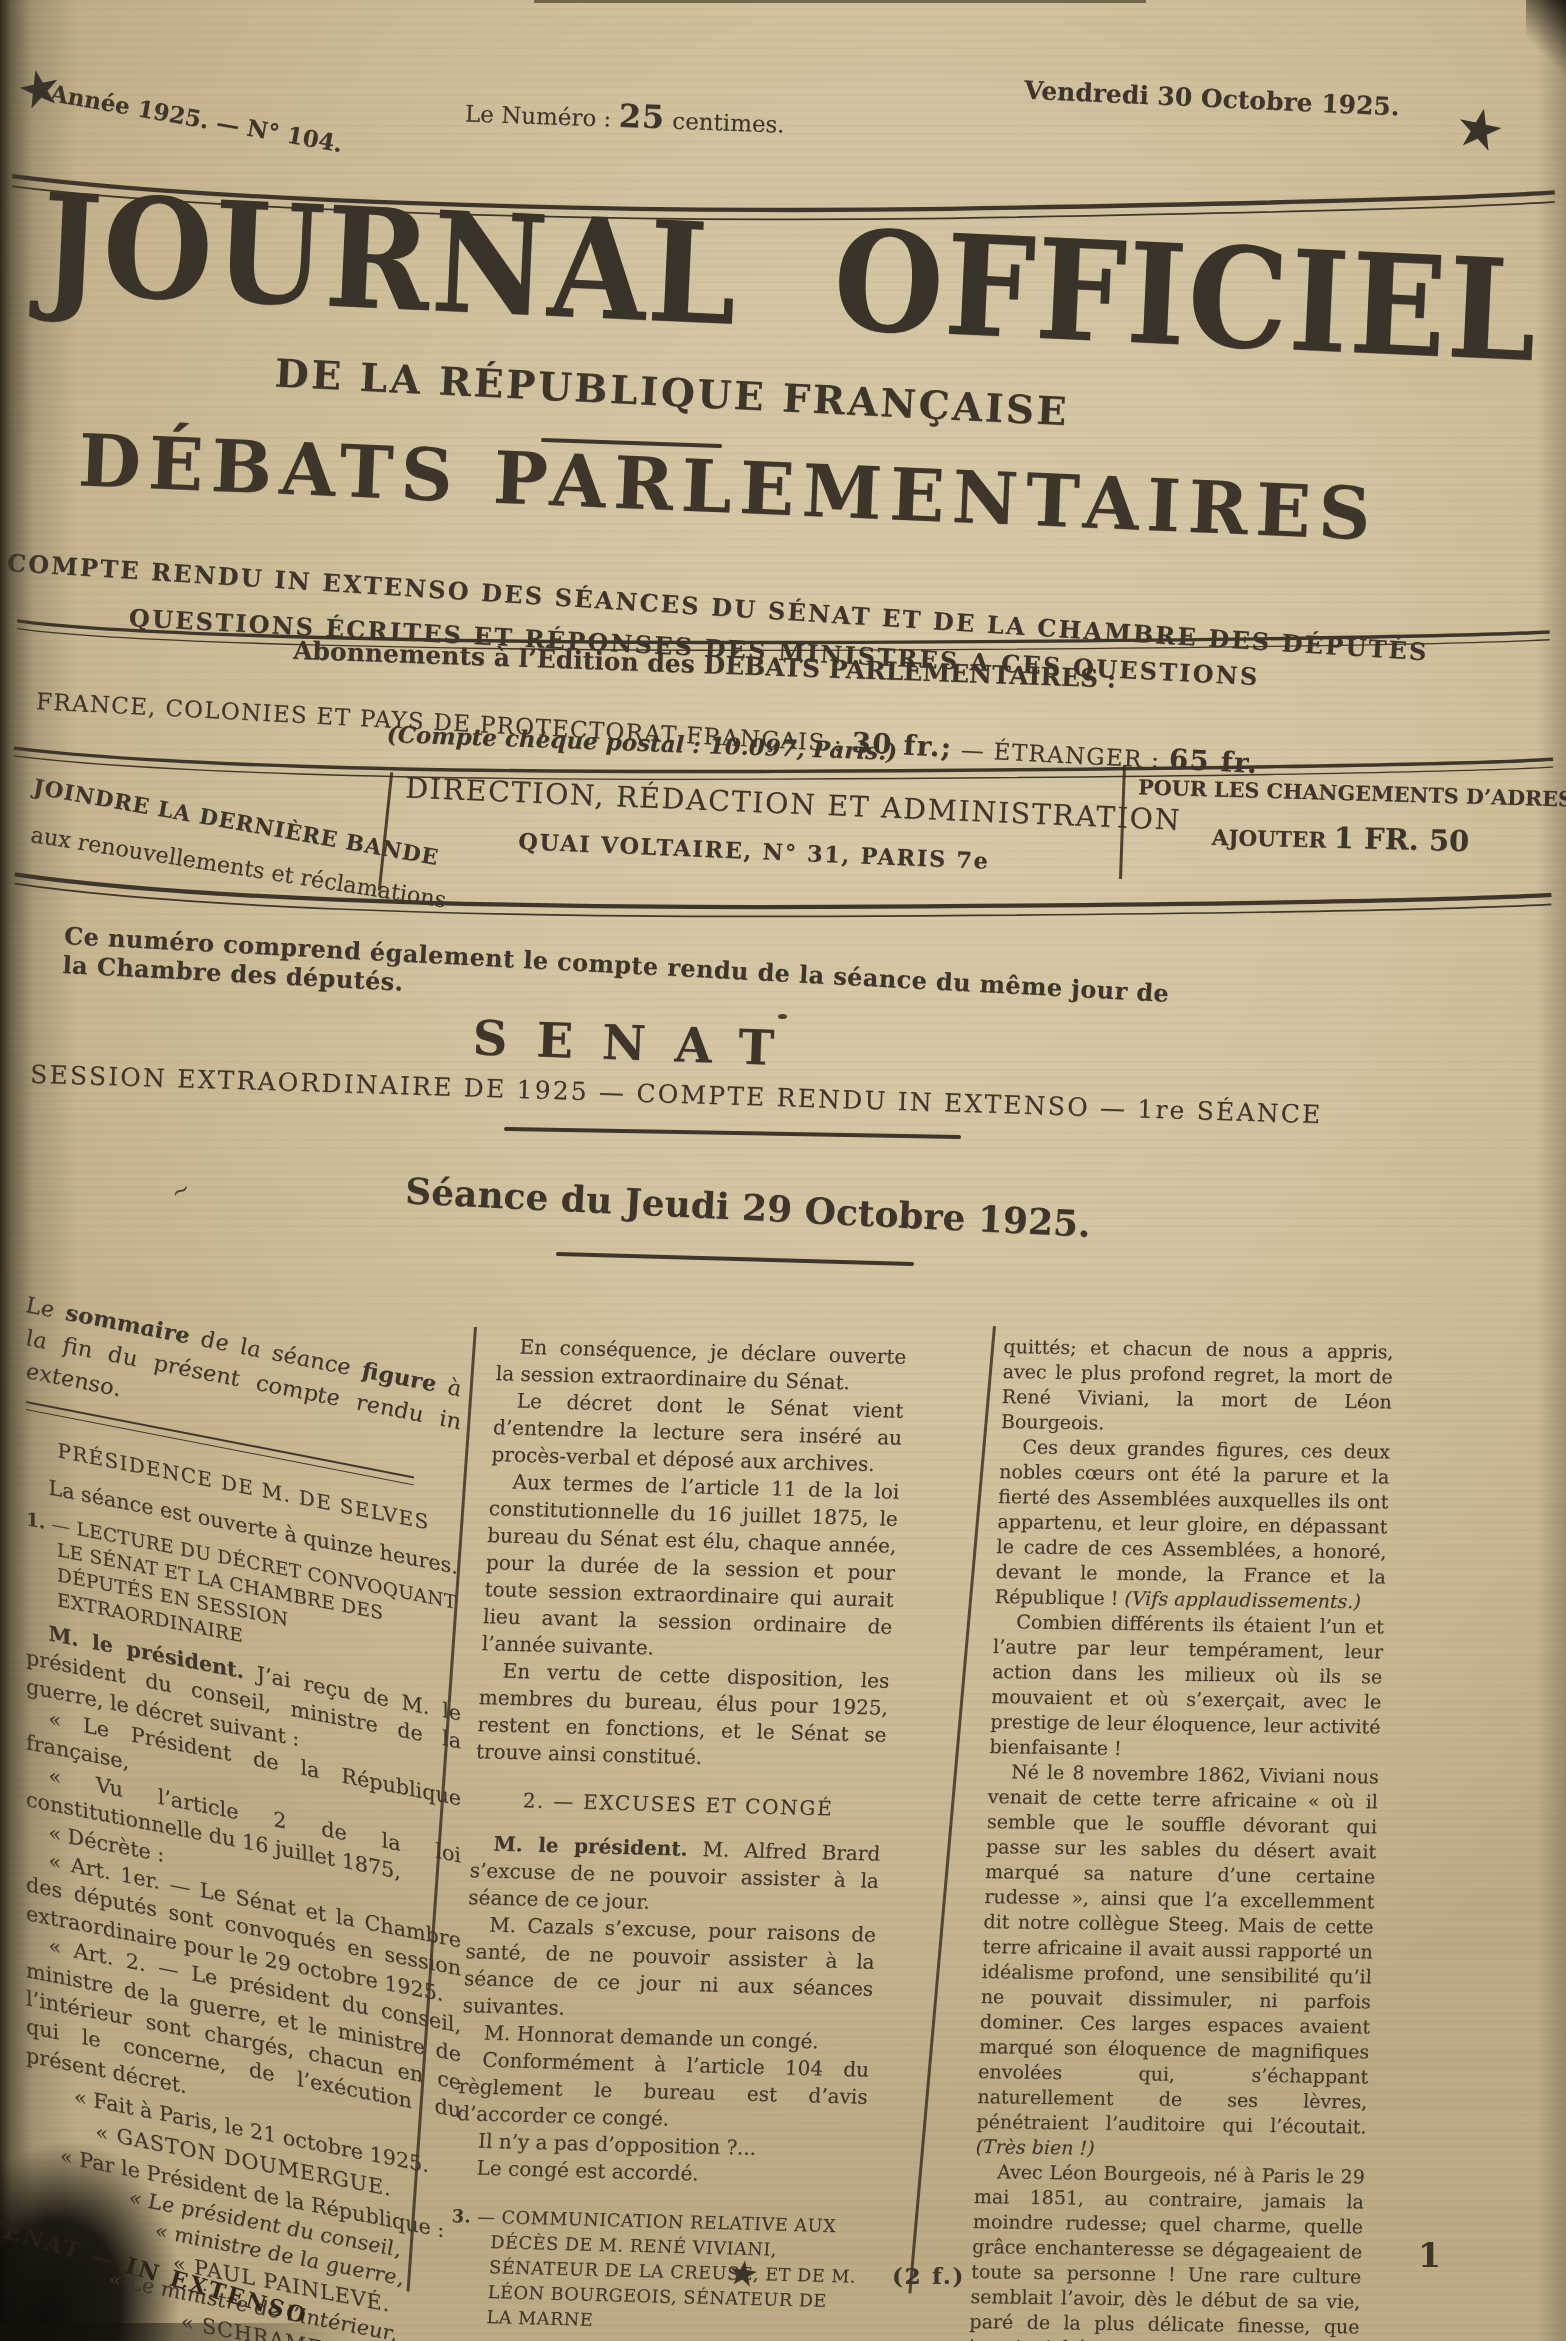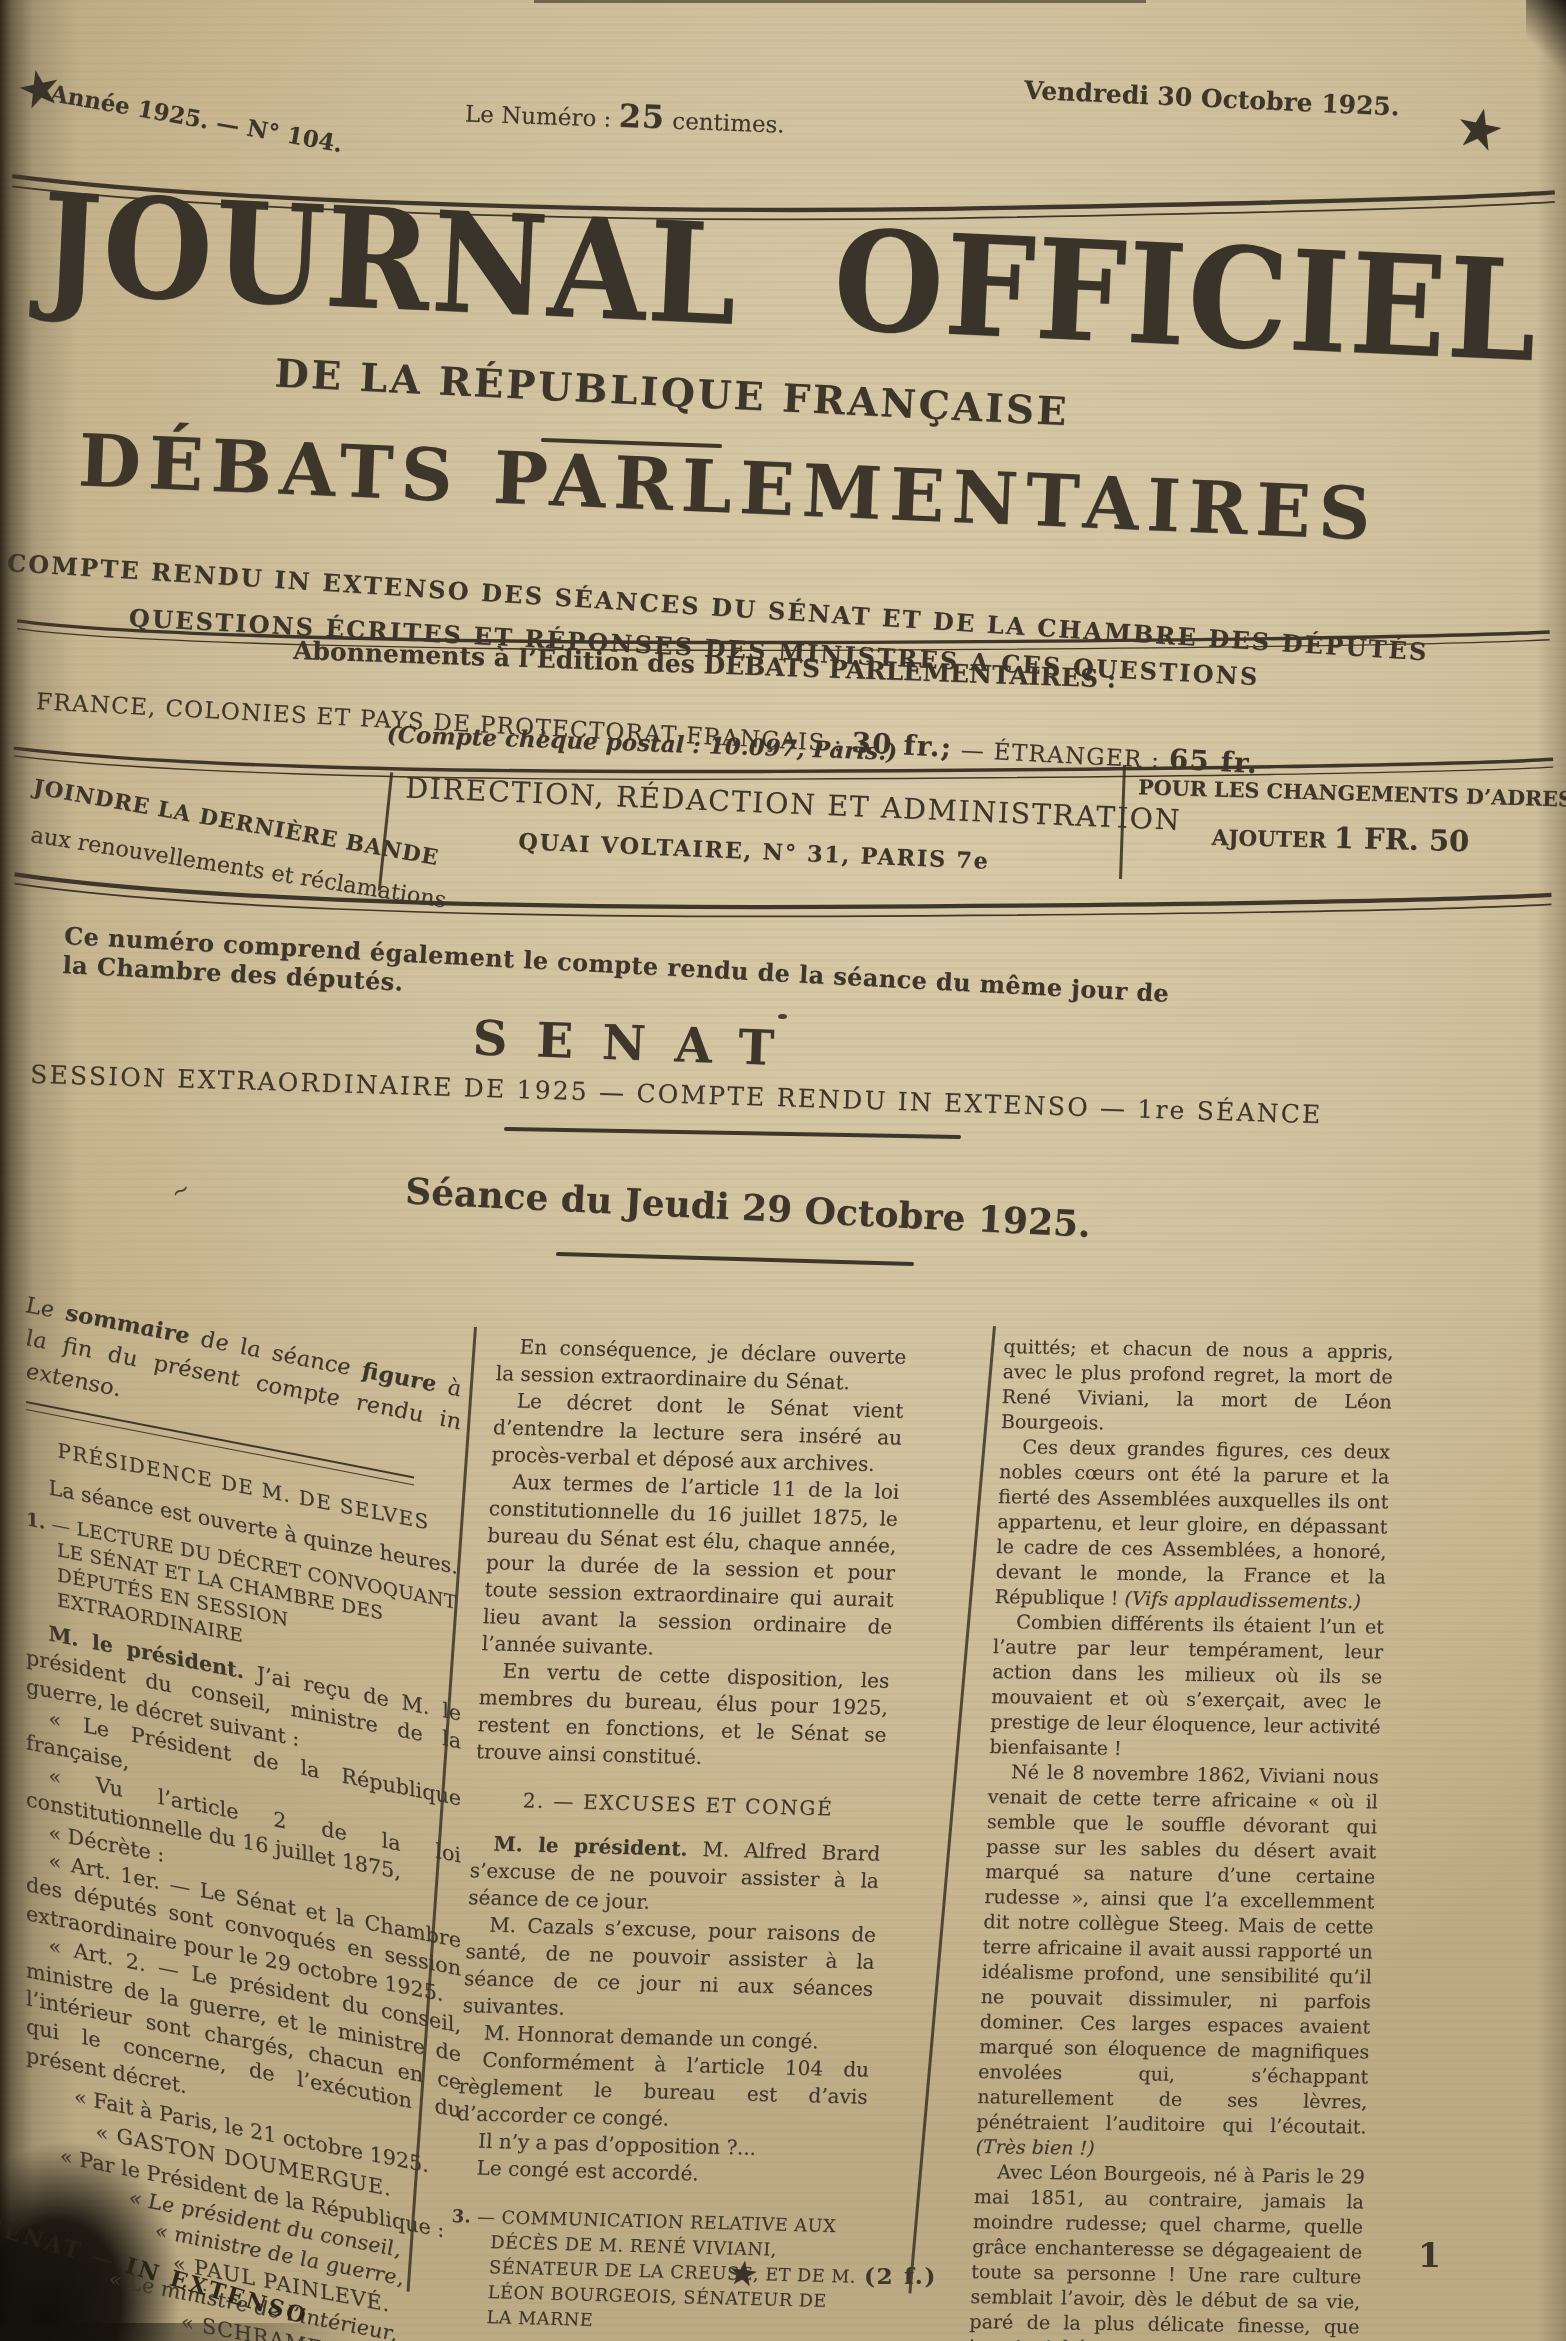--- a/index.html
+++ b/index.html
@@ -113,21 +113,21 @@
   .sig-r2 { text-indent:155px; letter-spacing:0.9px; }
 
   .mid-h2 { text-align:center; text-indent:0 !important; font-size:20px; letter-spacing:1.7px; margin:20.7px 0 17px 0 !important; }
   .mid-h3 { padding-left:40px; text-indent:-40px !important; text-align:left; font-size:17.7px; line-height:25px;
     letter-spacing:0.5px; margin:22.4px 0 17px 0 !important; }
   .stage { font-style:italic; }
 
   .spine-mark { left:-10.3px; top:2212px; font-size:22.4px; font-weight:bold; letter-spacing:2.6px;
     transform:rotate(16deg); transform-origin:left top; color:rgba(40,33,22,0.95); white-space:nowrap; }
   .foot-star { left:728px; top:2253px; font-size:34px; transform:rotate(8deg); }
-  .foot-mark { left:864px; top:2262px; font-size:23px; font-weight:bold; letter-spacing:1.7px; }
+  .foot-mark { left:892px; top:2262px; font-size:23px; font-weight:bold; letter-spacing:1.7px; }
   .page-num { left:1418px; top:2236px; font-size:33px; font-weight:bold; }
 
   .divider { width:2.6px; background:rgba(52,44,31,0.8); }
 </style>
 </head>
 <body>
 
 <div class="page">
 
   <div class="abs spine-shadow"></div>

